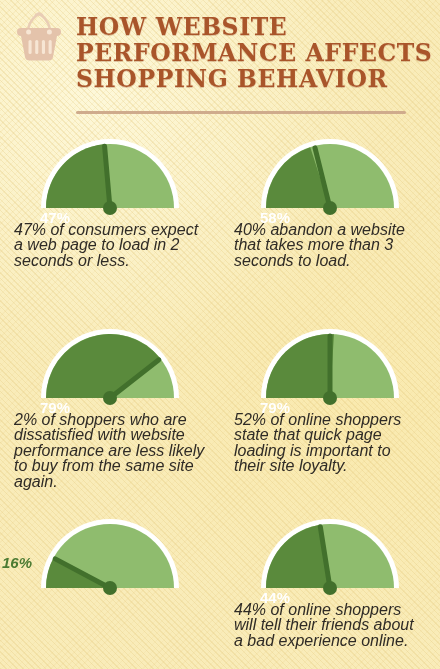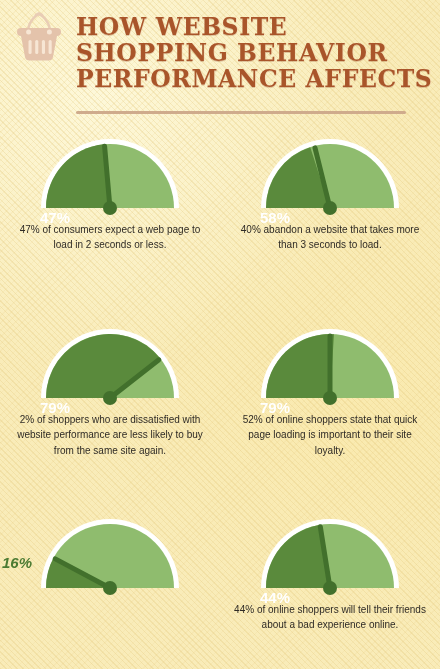--- a/index.html
+++ b/index.html
@@ -136,25 +136,25 @@
     color: #4b7b33;
     white-space: nowrap;
     pointer-events: none;
   }
 
   .caption {
     position: absolute;
     left: 14px;
     top: 92px;
     width: 192px;
-    text-align: center;
-    font-family: "Liberation Sans", sans-serif;
-    font-size: 10px;
+    font-family: "Liberation Sans", sans-serif;
+    font-size: 16px;
     line-height: 15.4px;
     color: #2f2b26;
+    font-style: italic;
   }
 </style>
 </head>
 <body>
 
 <div id="page">
 
   <div class="header">
 
     <div class="basket-icon">
@@ -168,22 +168,22 @@
         <rect x="25.2" y="28" width="3.1" height="14" rx="1.5" fill="#f7e6d4"></rect>
         <rect x="31.9" y="28" width="3.1" height="14" rx="1.5" fill="#f7e6d4"></rect>
         <rect x="38.6" y="28" width="3.1" height="14" rx="1.5" fill="#f7e6d4"></rect>
         <circle cx="18.6" cy="20" r="2.5" fill="#f7e6d4"></circle>
         <circle cx="39.4" cy="20" r="2.5" fill="#f7e6d4"></circle>
       </svg>
     </div>
 
     <div class="title-block">
       <div class="title-line">HOW WEBSITE</div>
+      <div class="title-line">PERFORMANCE AFFECTS</div>
       <div class="title-line">SHOPPING BEHAVIOR</div>
-      <div class="title-line">PERFORMANCE AFFECTS</div>
     </div>
 
     <div class="divider"></div>
   </div>
 
   <div class="grid" id="gauge-grid">
       <div class="row">
         <div class="cell left">
           <div class="gauge-wrap">
             <svg class="gauge-svg" width="148" height="82" viewBox="0 0 148 82">

